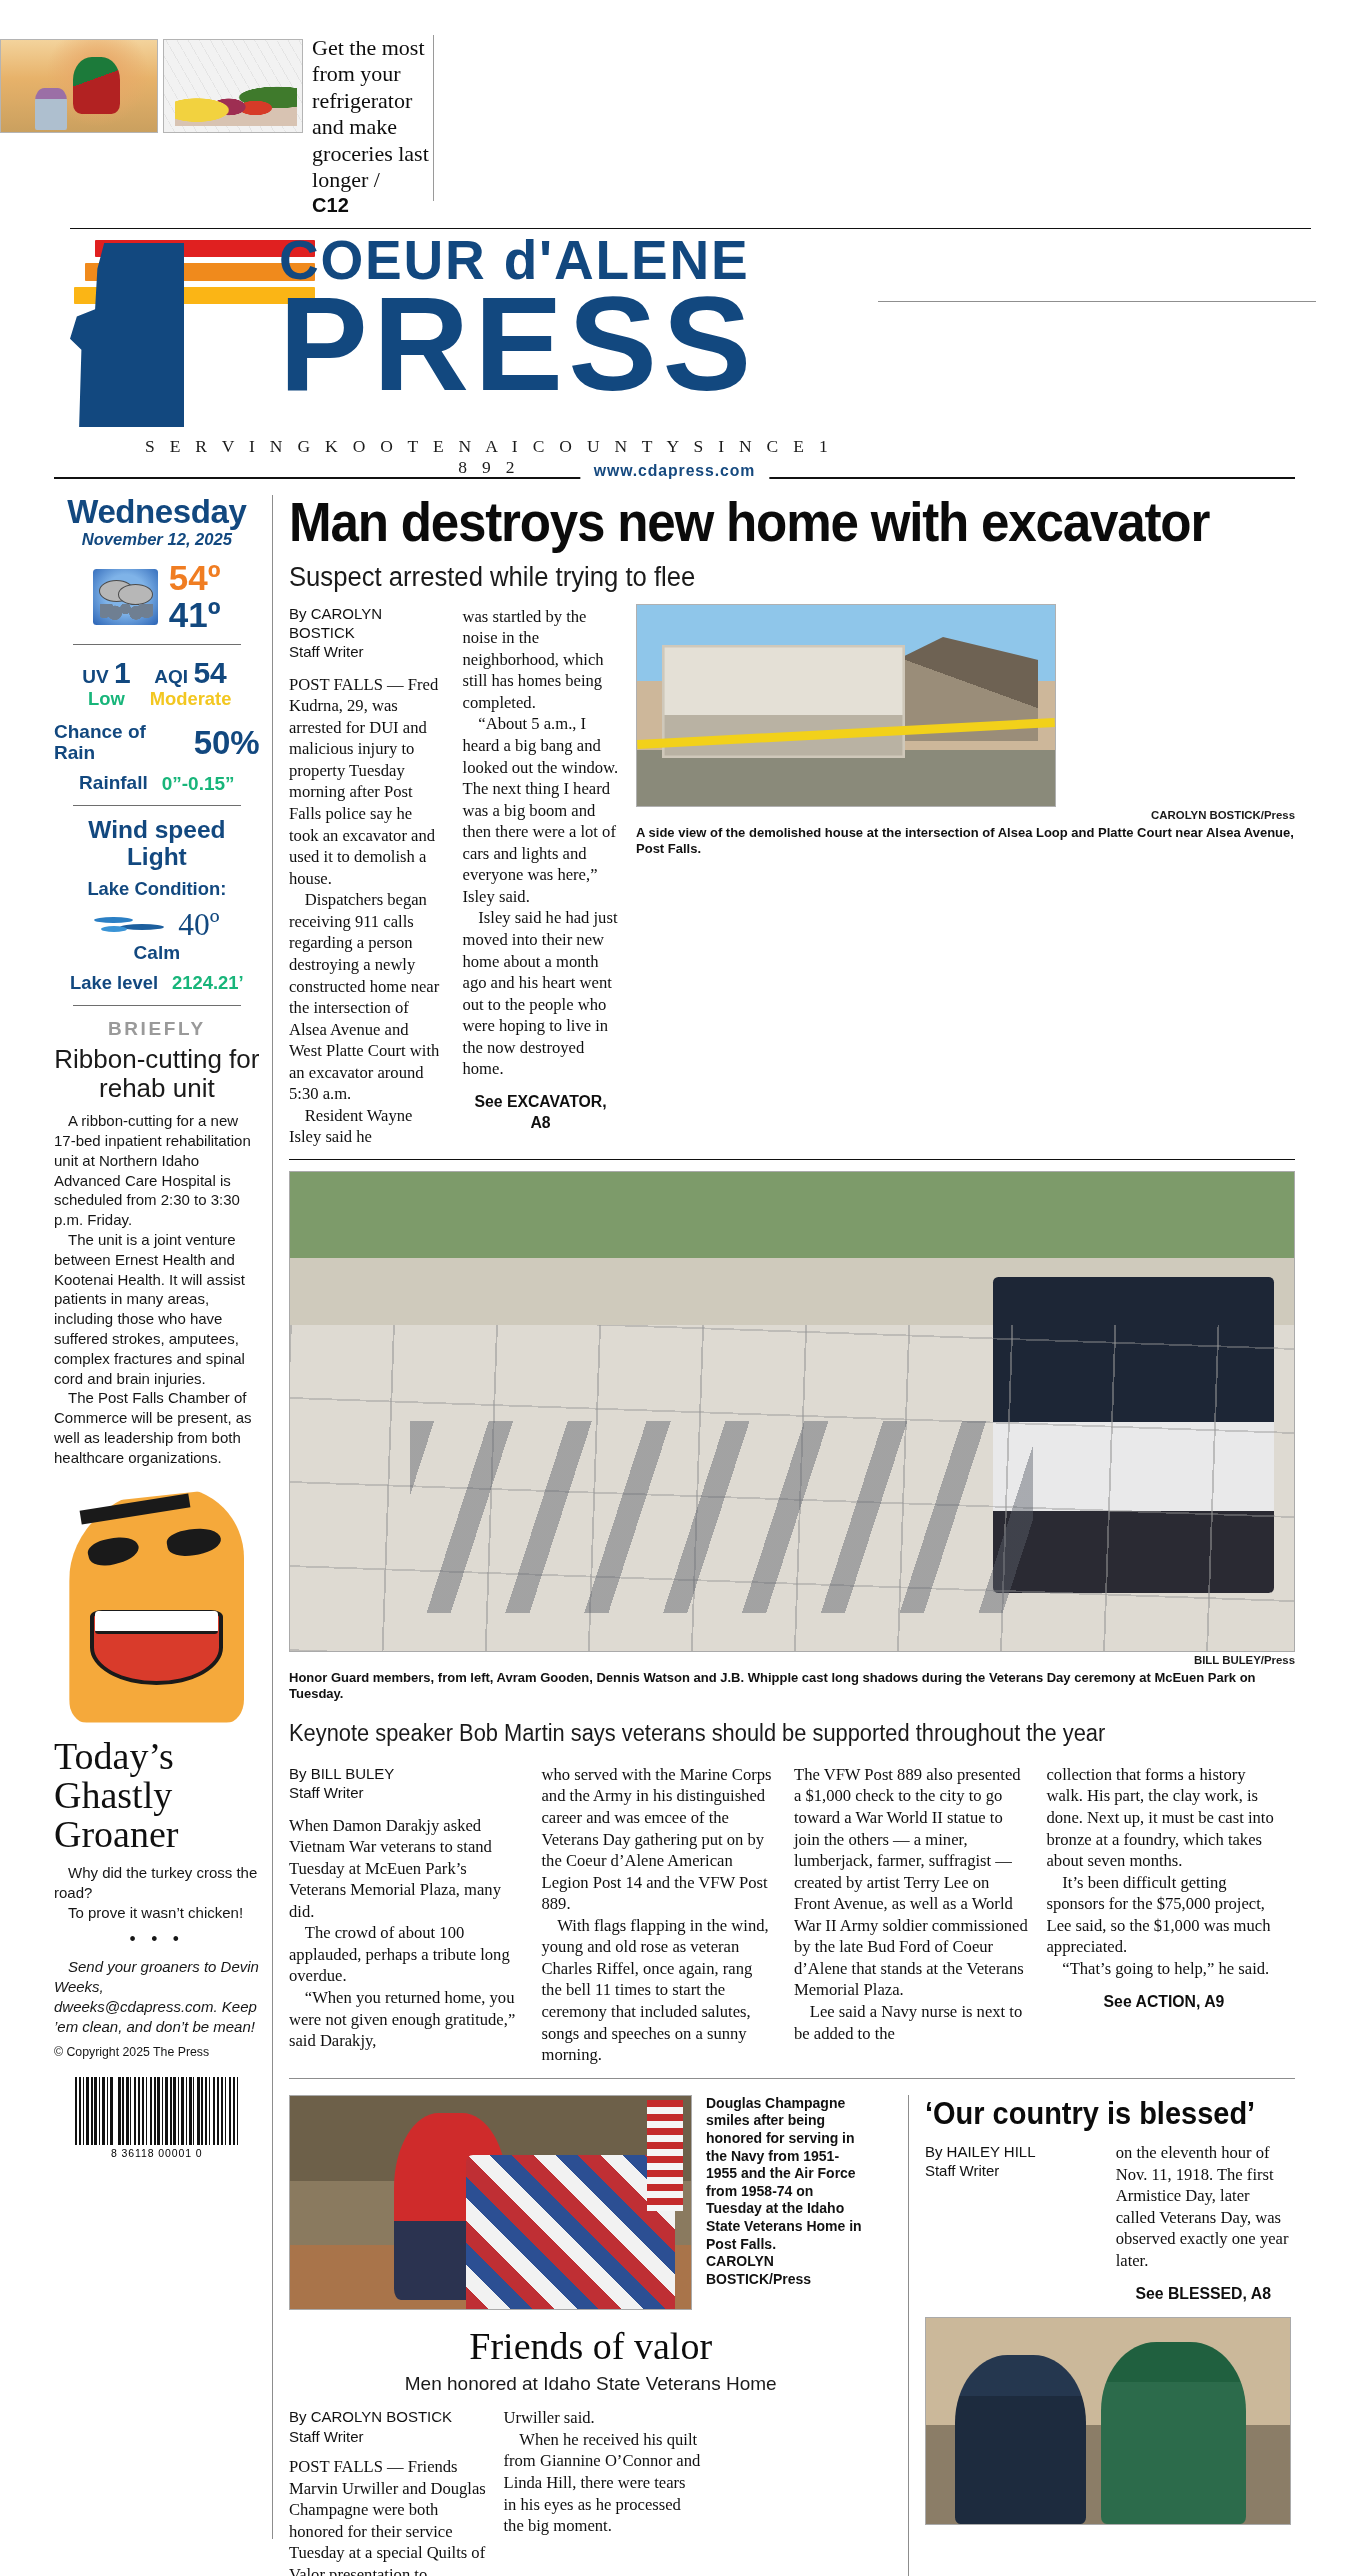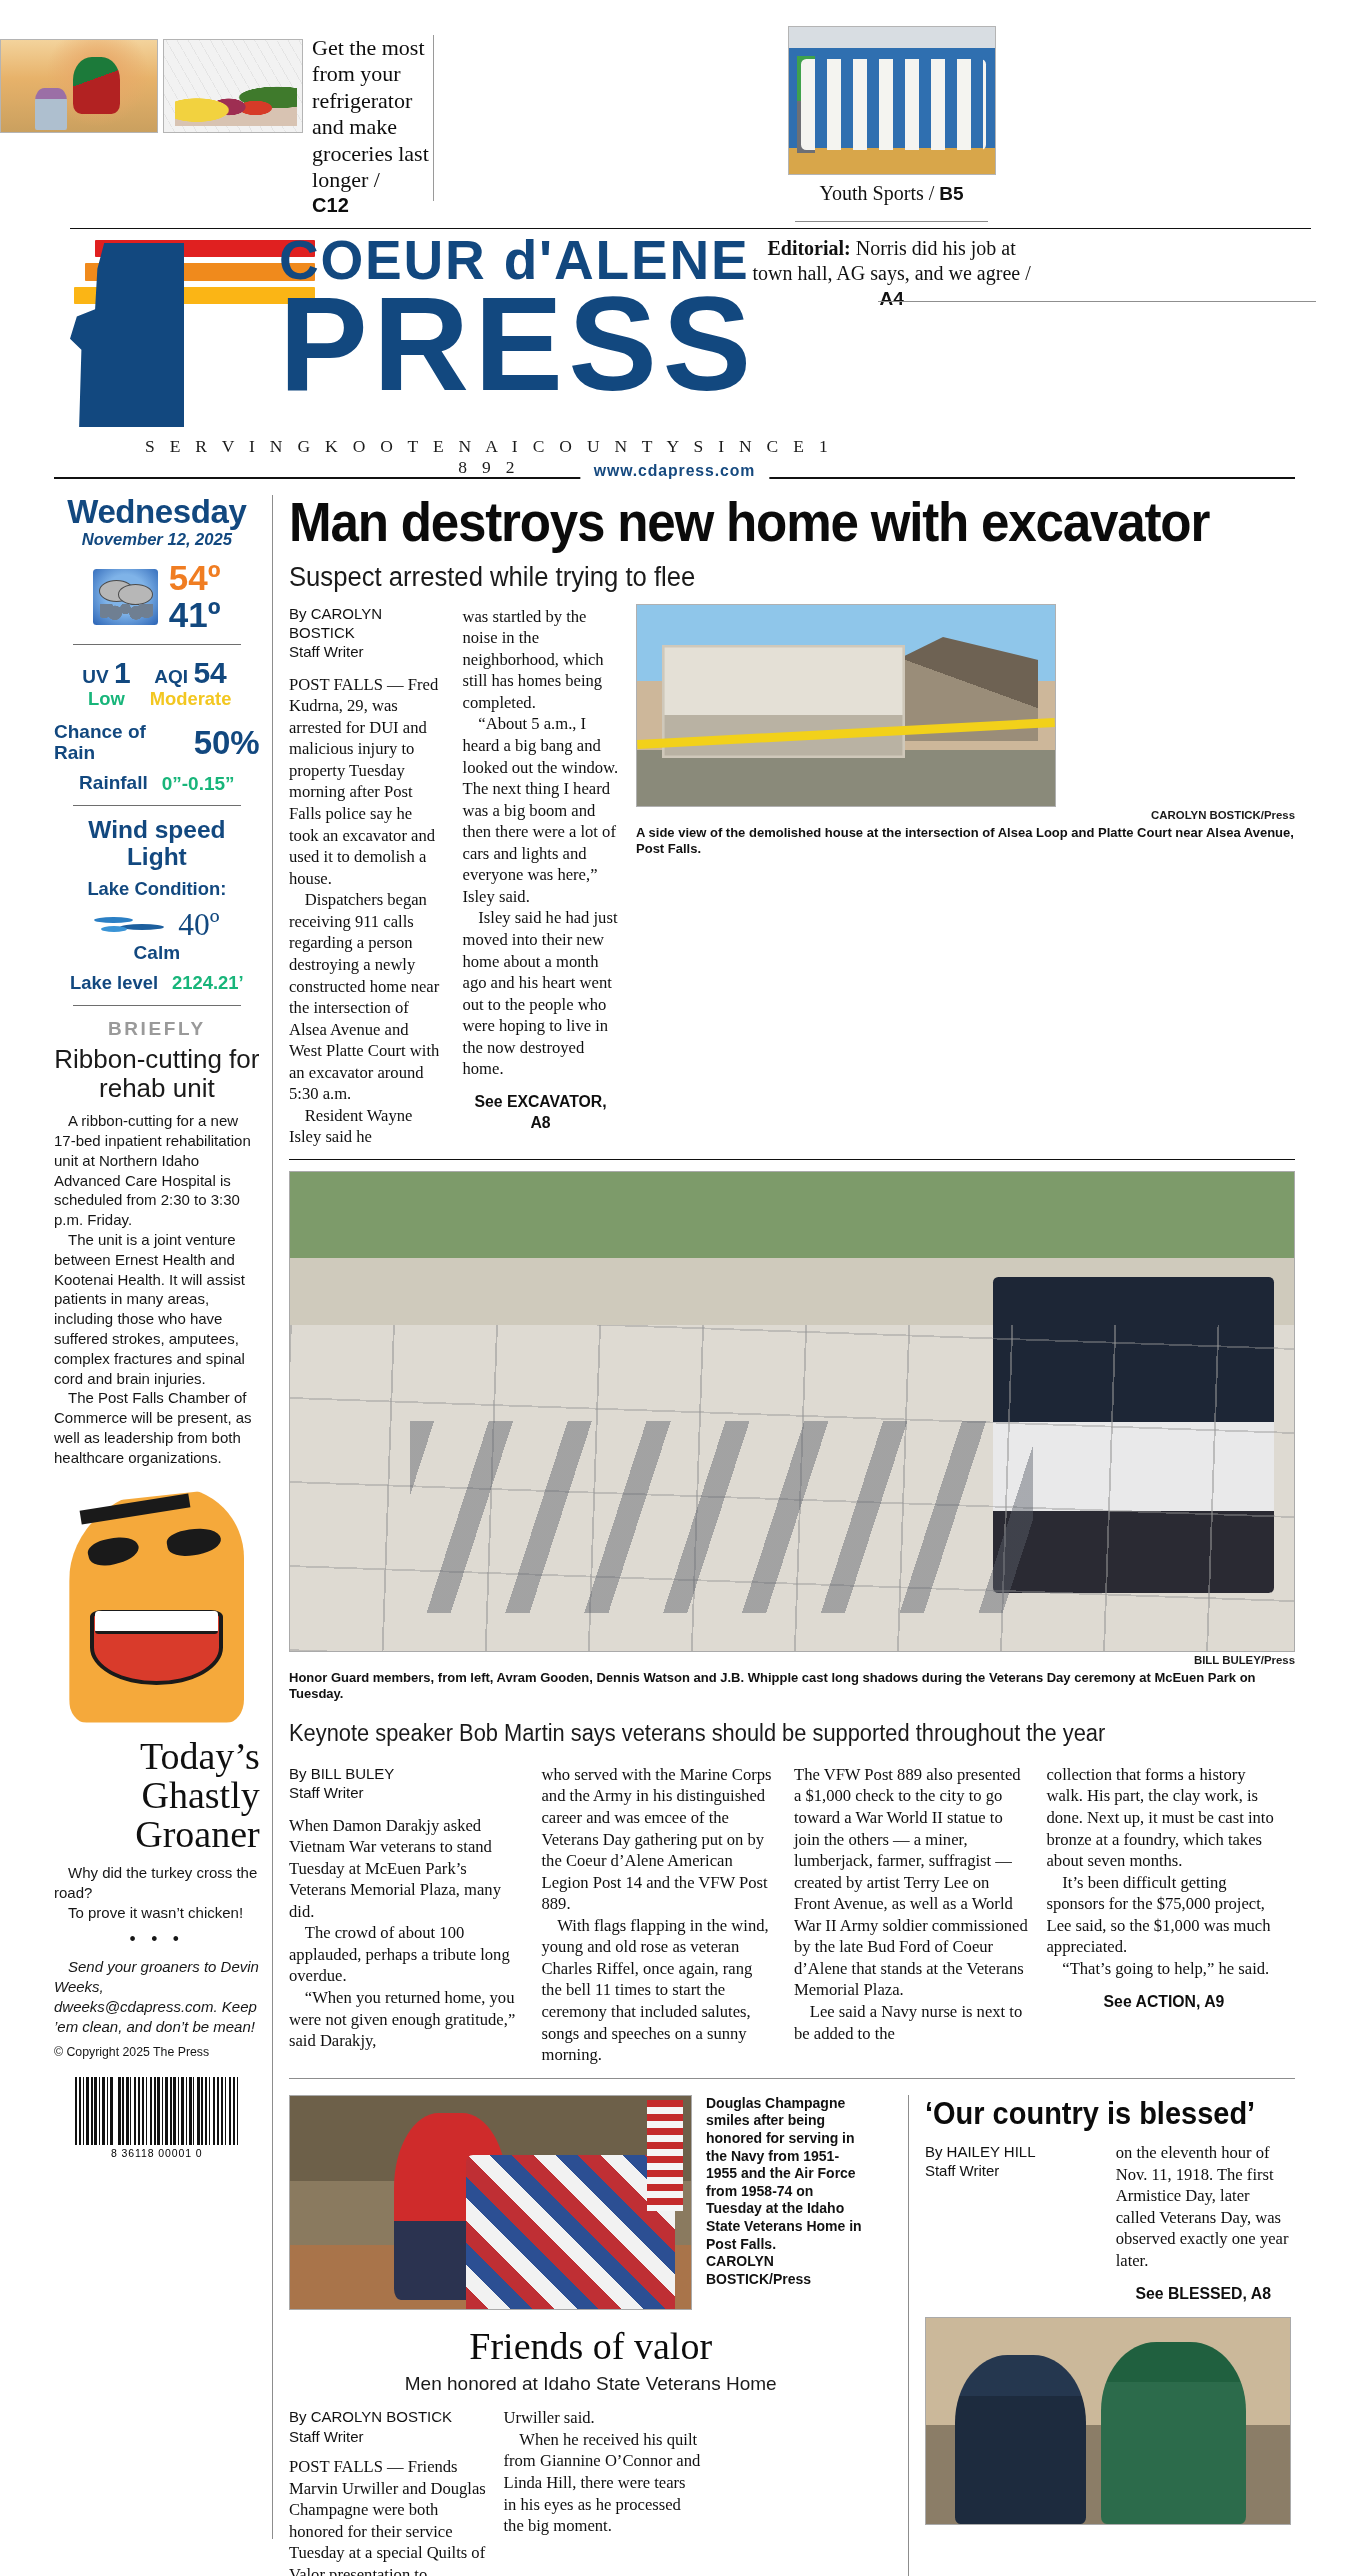--- a/index.html
+++ b/index.html
@@ -265,21 +265,21 @@
   .mask-art .teeth {
     position:absolute; left: 26px; top: 124px; width: 123px; height: 23px;
     background:#fff; border-bottom: 3.5px solid #1a1a1a; border-radius: 3.5px;
   }
   .mask-art .brow {
     position:absolute; left: 10.5px; top: 15.8px; width: 110px; height: 14px;
     background:#1a1a1a; transform: rotate(-9deg);
   }
 
   .groaner-hd {
-    margin-top: 14px; text-align:right; font-family:"Liberation Serif", serif;
+    margin-top: 14px; text-align:left; font-family:"Liberation Serif", serif;
     font-size: 38px; line-height: 1.03; color:#101010;
   }
   .groaner-body {
     margin-top: 8.8px; font-family:"Liberation Sans",sans-serif; font-size: 15px;
     line-height: 1.34; color:#161616;
   }
   .groaner-body p { text-indent: 14px; }
   .groaner-dots { text-align:center; letter-spacing: 5.3px; font-size: 17.5px; margin: 5.3px 0; }
   .groaner-send { font-style: italic; }
   .copyright { font-size: 12.3px; font-family:"Liberation Sans",sans-serif; margin-top: 7px; }
@@ -462,35 +462,20 @@
       <div class="pimg fridgebg"></div>
     </div>
 
     <div class="teaser-text-mid">
       <span>Get the most from your refrigerator and make groceries last longer /</span>
       <div class="pg">C12</div>
     </div>
 
     <div class="teaser-vrule"></div>
 
-    <div class="teaser-right">
-      <div class="teaser-photo ph-team" style="margin-top:0;">
-        <div class="pimg teambg"></div>
-      </div>
-      <div class="cap">
-        <span>Youth Sports /</span>
-        <b>B5</b>
-      </div>
-      <div class="hr"></div>
-      <div class="editorial">
-        <b class="lead">Editorial:</b>
-        <span>Norris did his job at town hall, AG says, and we agree /</span>
-        <b class="pg">A4</b>
-      </div>
-    </div>
   </div>
 
   <div class="masthead">
     <div class="mh-rule-top"></div>
     <div class="flagbars">
       <i class="fb1"></i>
         <i class="fb2"></i>
         <i class="fb3"></i>
     </div>
     <div class="idaho"></div>

